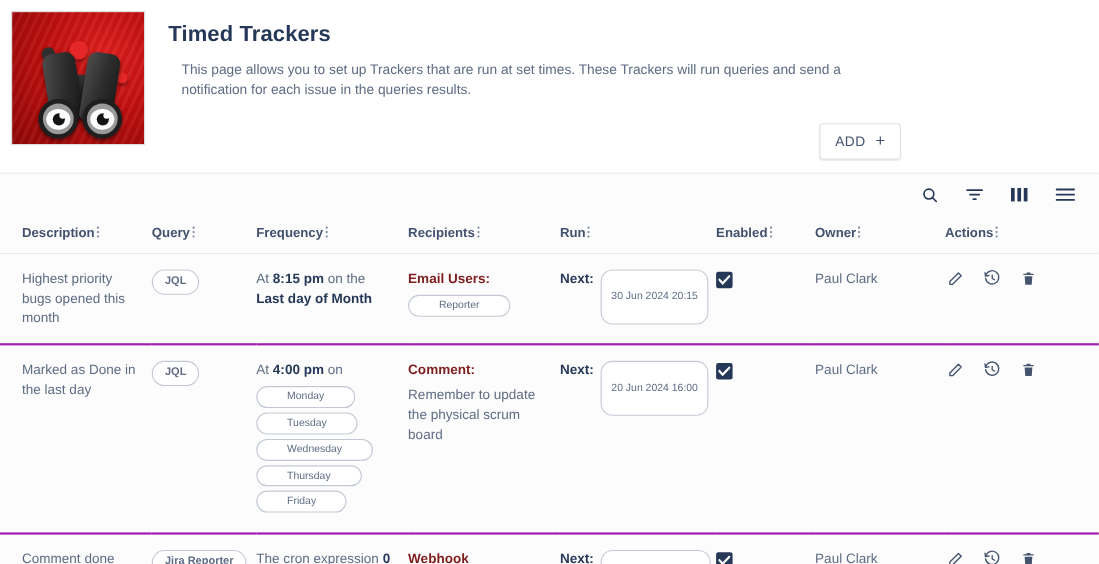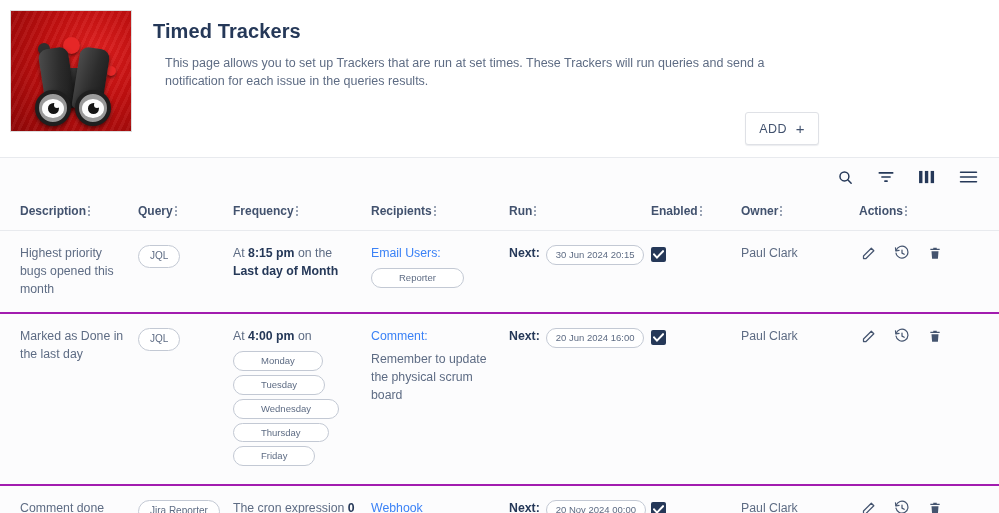--- a/index.html
+++ b/index.html
@@ -88,31 +88,31 @@
              padding: 14px 14px 14px 0; border-bottom: 2px solid #a21caf; line-height: 1.45; }
   tbody tr:last-child td { border-bottom: 1px solid #e8eaee; }
   .c-desc  { padding-left: 20px; }
   .b { font-weight: bold; color: #253858; }
 
   .chip {
     display: inline-block; border: 1px solid #c3c9d4; border-radius: 11px;
     padding: 2px 27px; font-size: 9.5px; color: #5e6c84; background: #fff;
     margin: 0 4px 4px 0; white-space: nowrap;
   }
-  .chip.big { font-size: 10px; padding: 3px 11px; border-radius: 12px; }
-  .recip-label { font-weight: normal; color: #3b82f6; display: block; margin-bottom: 5px; }
+  .chip.big { font-size: 10px; padding: 3px 11px; border-radius: 12px; font-weight: bold; }
+  .recip-label { font-weight: bold; color: #7f1d1d; display: block; margin-bottom: 5px; }
   .recip-text { color: #5e6c84; }
   .freq-line { margin-bottom: 5px; }
   .chips-wrap { max-width: 118px; }
 
   .next-wrap { display: flex; align-items: flex-start; gap: 6px; }
   .next-label { font-weight: bold; color: #253858; }
   .pill {
     display: inline-block; border: 1px solid #c3c9d4; border-radius: 11px;
-    padding: 2px 9px; font-size: 9.5px; color: #5e6c84; background: #fff; white-space: nowrap;
+    padding: 17px 9px; font-size: 9.5px; color: #5e6c84; background: #fff; white-space: nowrap;
   }
 
   .chk { width: 15px; height: 15px; background: #253858; border-radius: 2px;
          display: inline-flex; align-items: center; justify-content: center;
          margin-top: 2px; cursor: pointer; }
   .chk svg { display: block; }
 
   .actions { display: flex; gap: 18px; align-items: center; padding-left: 2px; }
   .act { cursor: pointer; color: #44546f; display: flex; }
 

